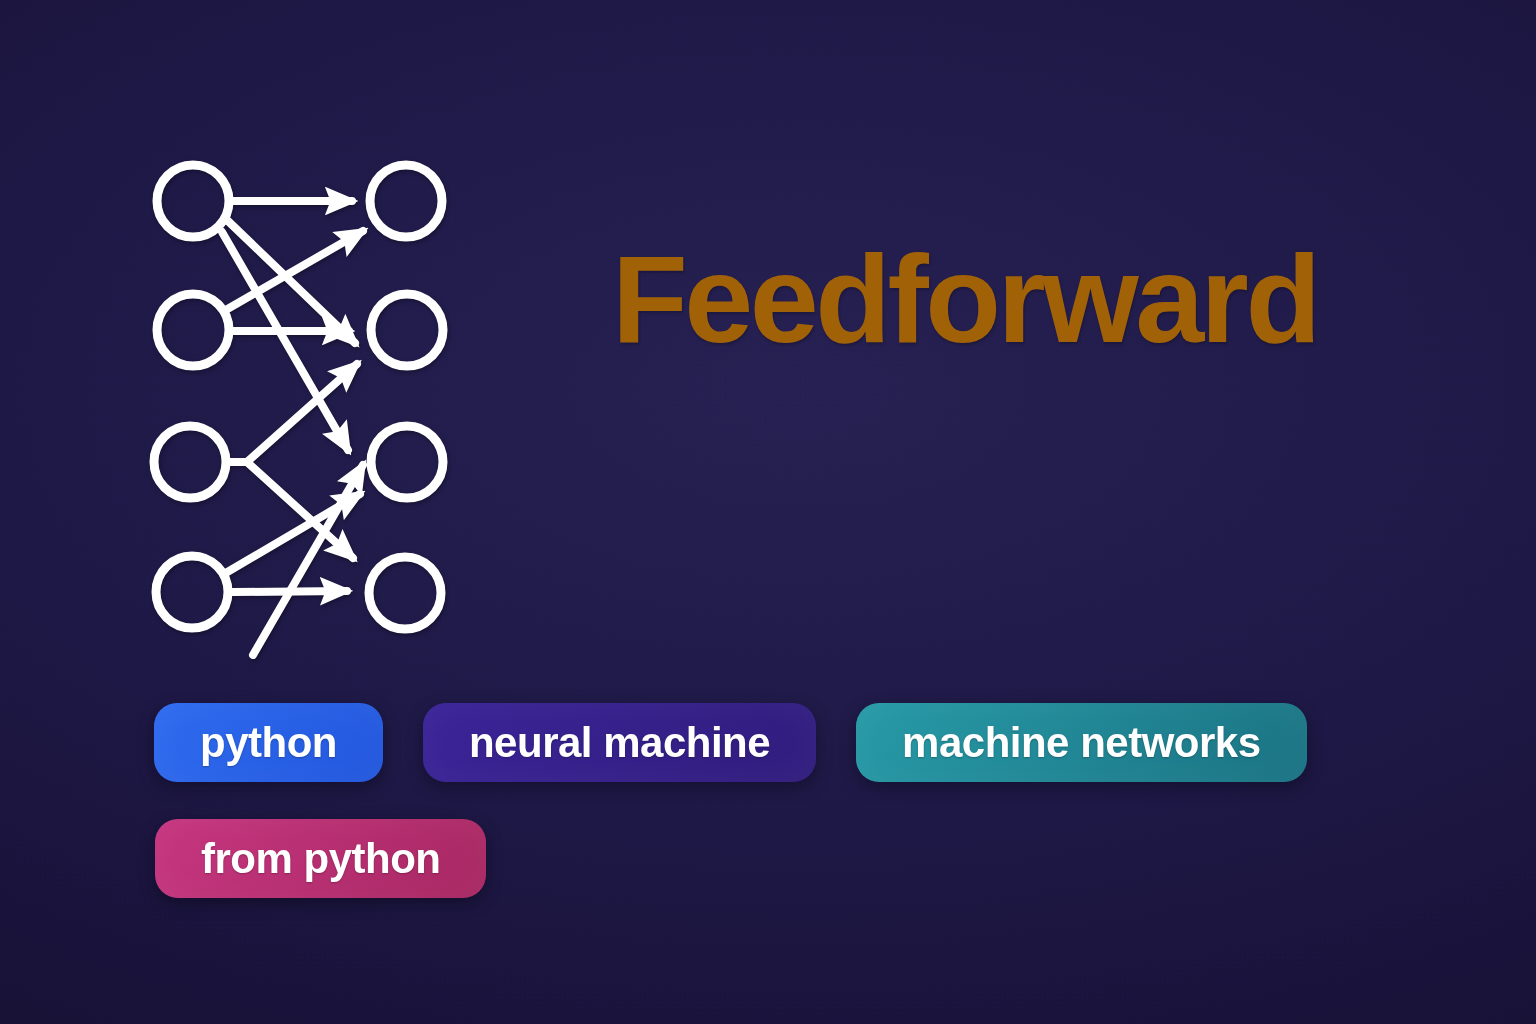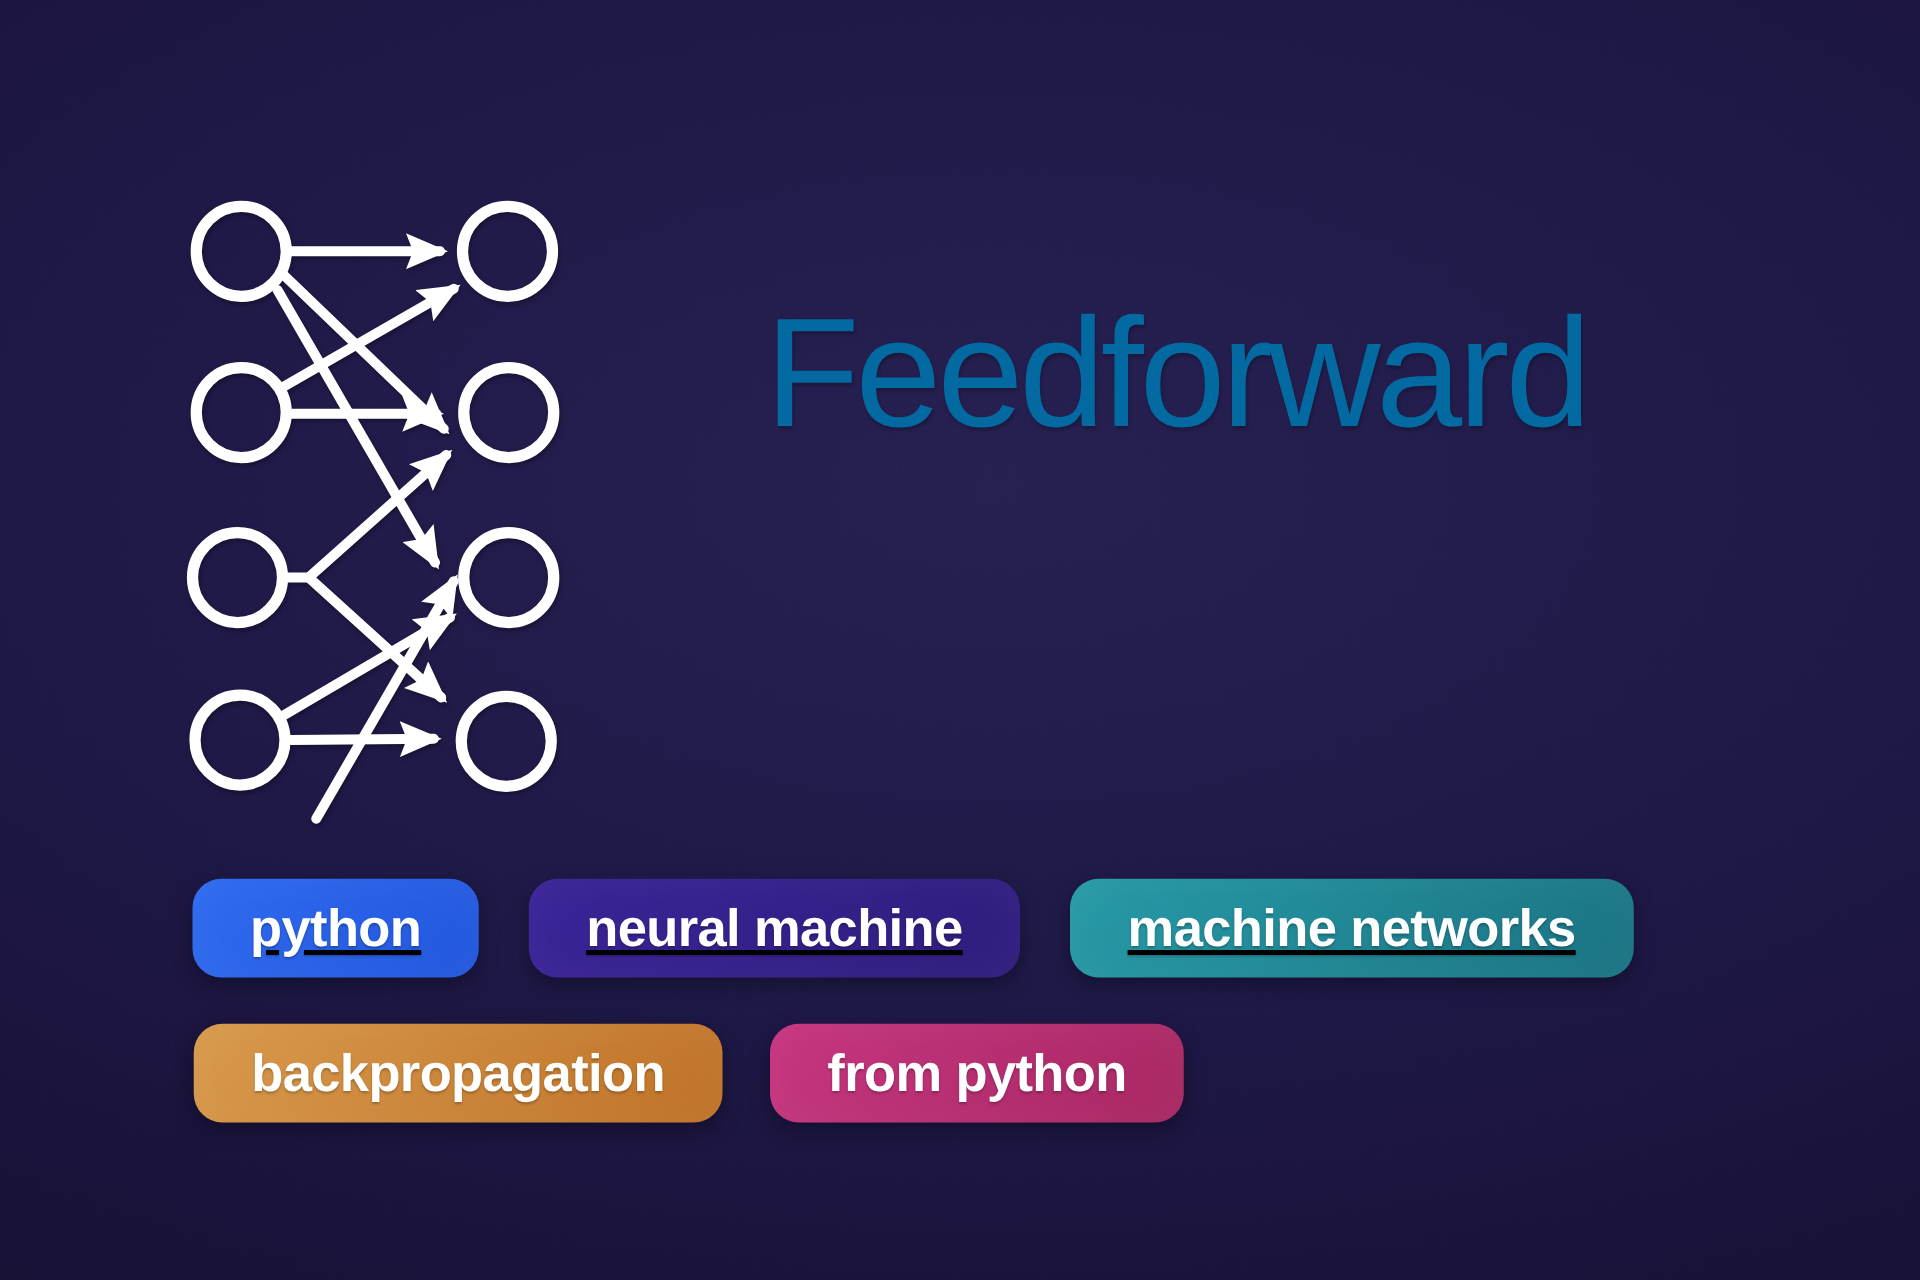--- a/index.html
+++ b/index.html
@@ -14,27 +14,27 @@
     background-image: radial-gradient(rgba(255,255,255,0.045) 1px, transparent 1px);
     background-size: 5px 5px;
     mix-blend-mode: overlay;
   }
   .diagram-wrap {
     position: absolute; left: 130px; top: 148px; width: 344px; height: 524px;
   }
   .diagram-wrap svg { width: 100%; height: 100%; filter: drop-shadow(1px 2px 2px rgba(0,0,0,0.35)); }
   .title-block {
     position: absolute; left: 612px; top: 234px; width: 860px;
-    color: #0369a1;
-    font-size: 124px; font-weight: 400; letter-spacing: -3.5px; line-height: 131px;
+    color: #a16207;
+    font-size: 124px; font-weight: 700; letter-spacing: -3.5px; line-height: 131px;
     text-shadow: 1px 2px 3px rgba(0,0,0,0.25);
   }
   .title-line { white-space: nowrap; }
   .tag-row { position: absolute; display: flex; }
-  .tag-row-1 { left: 154px; top: 703px; gap: 40px; text-decoration: underline; }
+  .tag-row-1 { left: 154px; top: 703px; gap: 40px; }
   .tag-row-2 { left: 155px; top: 819px; gap: 38px; }
   .tag-pill {
     height: 79px; display: flex; align-items: center; justify-content: center;
     padding: 0 46px; border-radius: 23px;
     color: #ffffff; font-size: 42px; font-weight: 700; letter-spacing: -0.5px;
     white-space: nowrap;
     box-shadow: 0 5px 16px rgba(0,0,0,0.35), inset 0 0 40px rgba(255,255,255,0.04);
     text-shadow: 0 1px 2px rgba(0,0,0,0.25);
   }
 </style>
@@ -80,15 +80,14 @@
   <div class="title-line">Feedforward</div>
 </div>
 
 <div class="tag-row tag-row-1">
   <div class="tag-pill" style="background: linear-gradient(125deg, rgb(47, 107, 239) 0%, rgb(34, 87, 221) 100%);">python</div>
   <div class="tag-pill" style="background: linear-gradient(125deg, rgb(59, 36, 152) 0%, rgb(48, 29, 125) 100%);">neural machine</div>
   <div class="tag-pill" style="background: linear-gradient(125deg, rgb(39, 154, 167) 0%, rgb(27, 115, 131) 100%);">machine networks</div>
 </div>
 
 <div class="tag-row tag-row-2">
-  <div class="tag-pill" style="background: linear-gradient(125deg, rgb(216, 154, 76) 0%, rgb(191, 114, 40) 100%);">backpropagation</div>
   <div class="tag-pill" style="background: linear-gradient(125deg, rgb(198, 54, 128) 0%, rgb(168, 40, 99) 100%);">from python</div>
 </div>
 
 </body></html>

